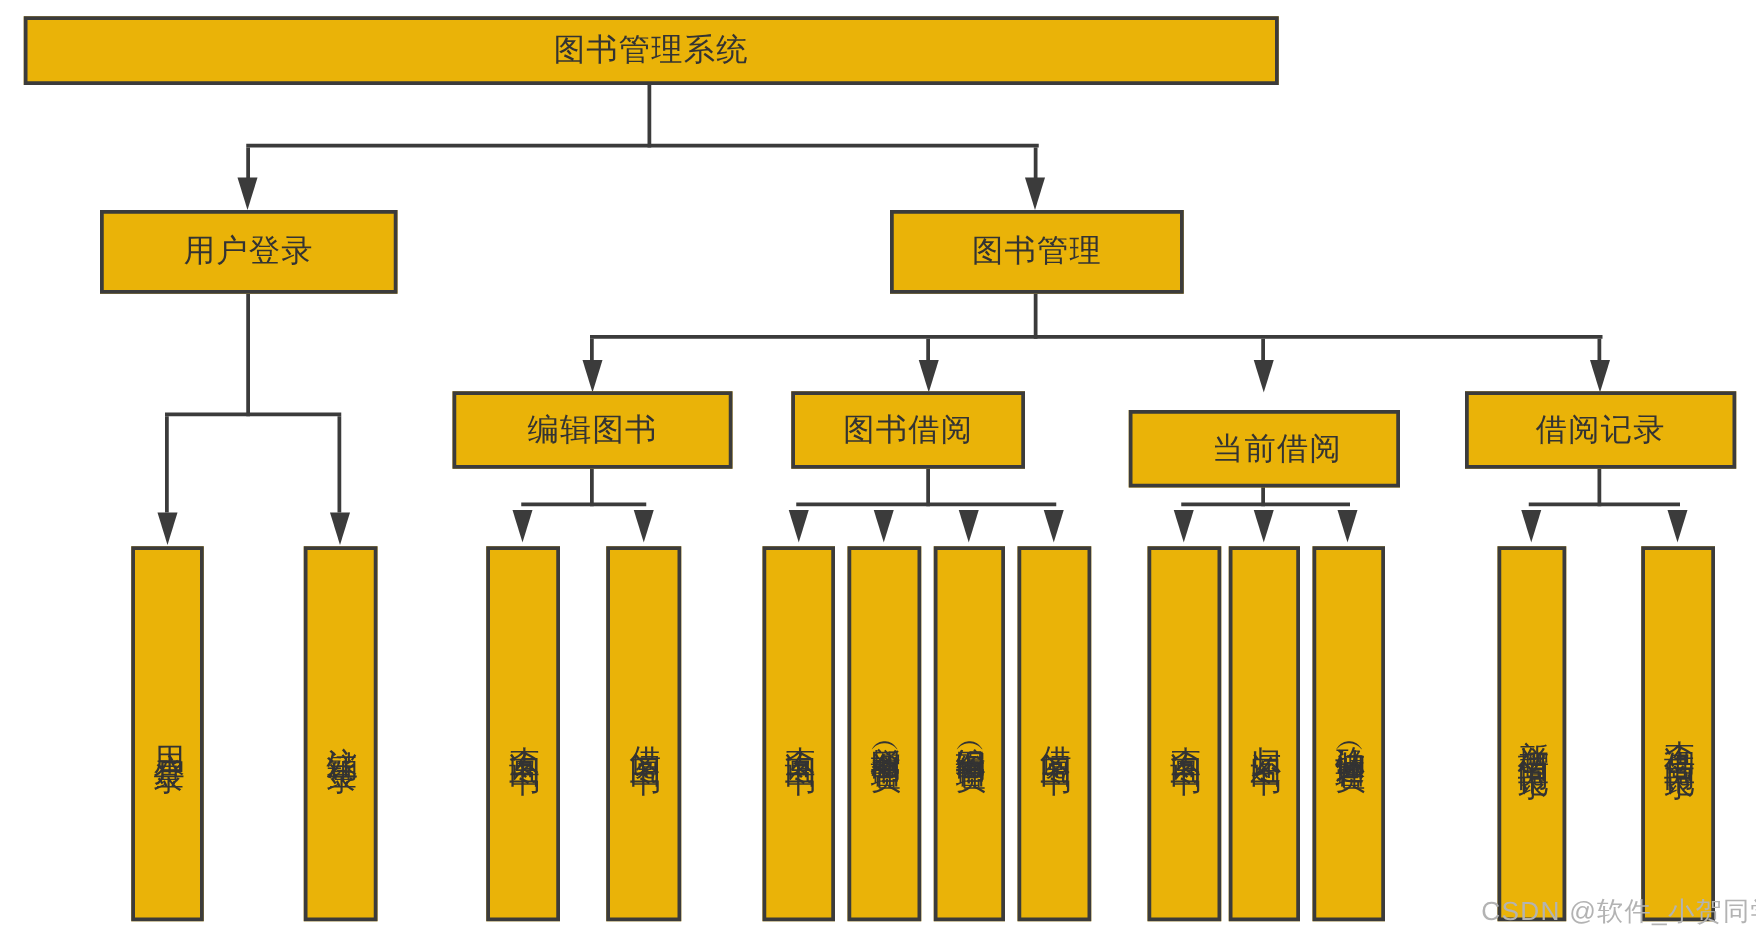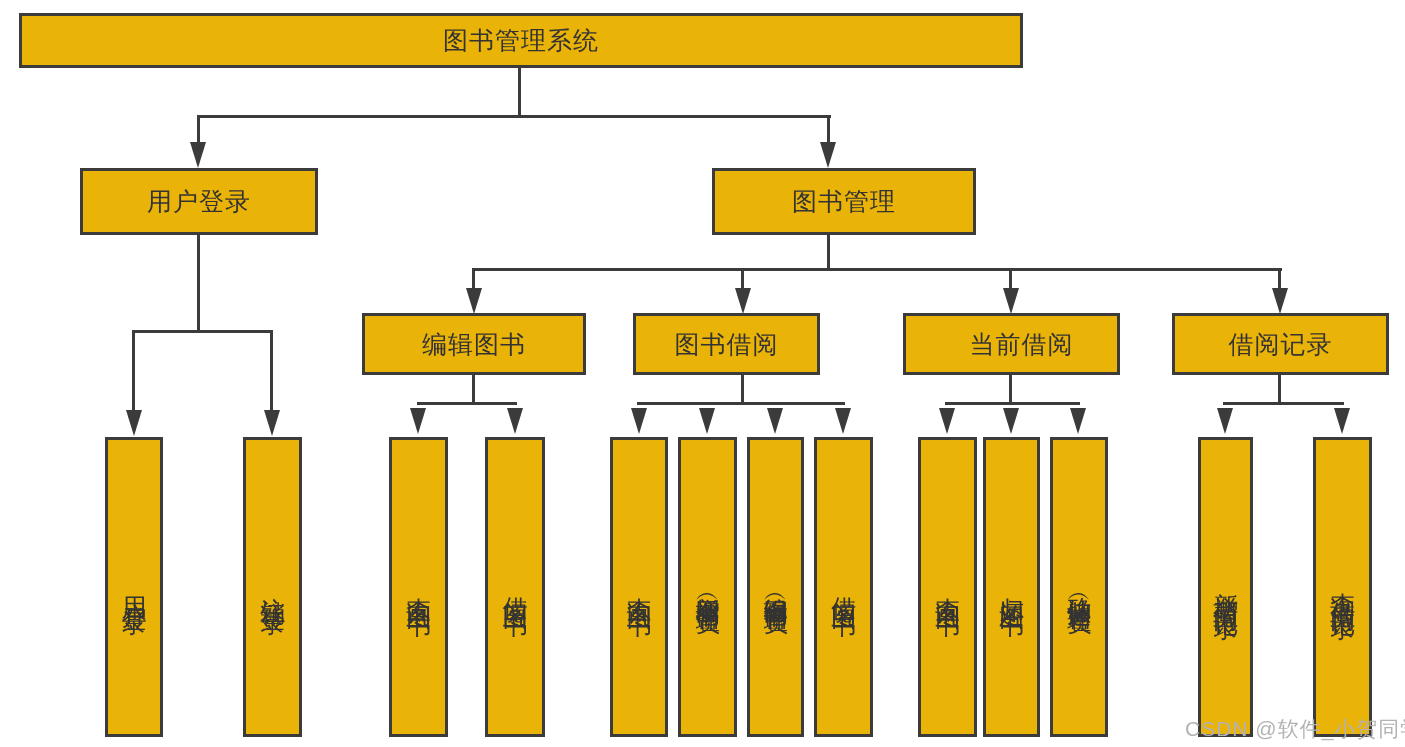--- a/index.html
+++ b/index.html
@@ -89,21 +89,21 @@
   <div class="vline" style="left:518px; top:68px; height:50px;"></div>
   <div class="hline" style="left:197px; top:115px; width:634px;"></div>
   <div class="vline" style="left:197px; top:118px; height:26px;"></div>
   <div class="arrow" style="left:190px; top:142px;"></div>
   <div class="vline" style="left:827px; top:118px; height:26px;"></div>
   <div class="arrow" style="left:820px; top:142px;"></div>
 
   <div class="node" style="left:80px; top:168px; width:238px; height:67px;">
     <span class="hlabel">用户登录</span>
   </div>
-  <div class="node" style="left:712px; top:168px; width:264px; height:67px;">
+  <div class="node" style="left:712px; top:168px; width:235px; height:67px;">
     <span class="hlabel">图书管理</span>
   </div>
 
   <div class="vline" style="left:197px; top:235px; height:98px;"></div>
   <div class="hline" style="left:132px; top:330px; width:141px;"></div>
   <div class="vline" style="left:132px; top:333px; height:77px;"></div>
   <div class="arrow" style="left:126px; top:410px;"></div>
   <div class="vline" style="left:270px; top:333px; height:77px;"></div>
   <div class="arrow" style="left:264px; top:410px;"></div>
 
@@ -117,21 +117,21 @@
   <div class="arrow" style="left:1003px; top:288px;"></div>
   <div class="vline" style="left:1278px; top:271px; height:18px;"></div>
   <div class="arrow" style="left:1272px; top:288px;"></div>
 
   <div class="node" style="left:362px; top:313px; width:224px; height:62px;">
     <span class="hlabel">编辑图书</span>
   </div>
   <div class="node" style="left:633px; top:313px; width:187px; height:62px;">
     <span class="hlabel">图书借阅</span>
   </div>
-  <div class="node" style="left:903px; top:313px; width:217px; height:62px;padding-left:20px;">
+  <div class="node" style="left:903px; top:328px; width:217px; height:62px;padding-left:20px;">
     <span class="hlabel">当前借阅</span>
   </div>
   <div class="node" style="left:1172px; top:313px; width:217px; height:62px;">
     <span class="hlabel">借阅记录</span>
   </div>
 
   <div class="vline" style="left:472px; top:375px; height:30px;"></div>
   <div class="hline" style="left:417px; top:402px; width:100px;"></div>
   <div class="arrow" style="left:410px; top:408px;"></div>
   <div class="arrow" style="left:507px; top:408px;"></div>

